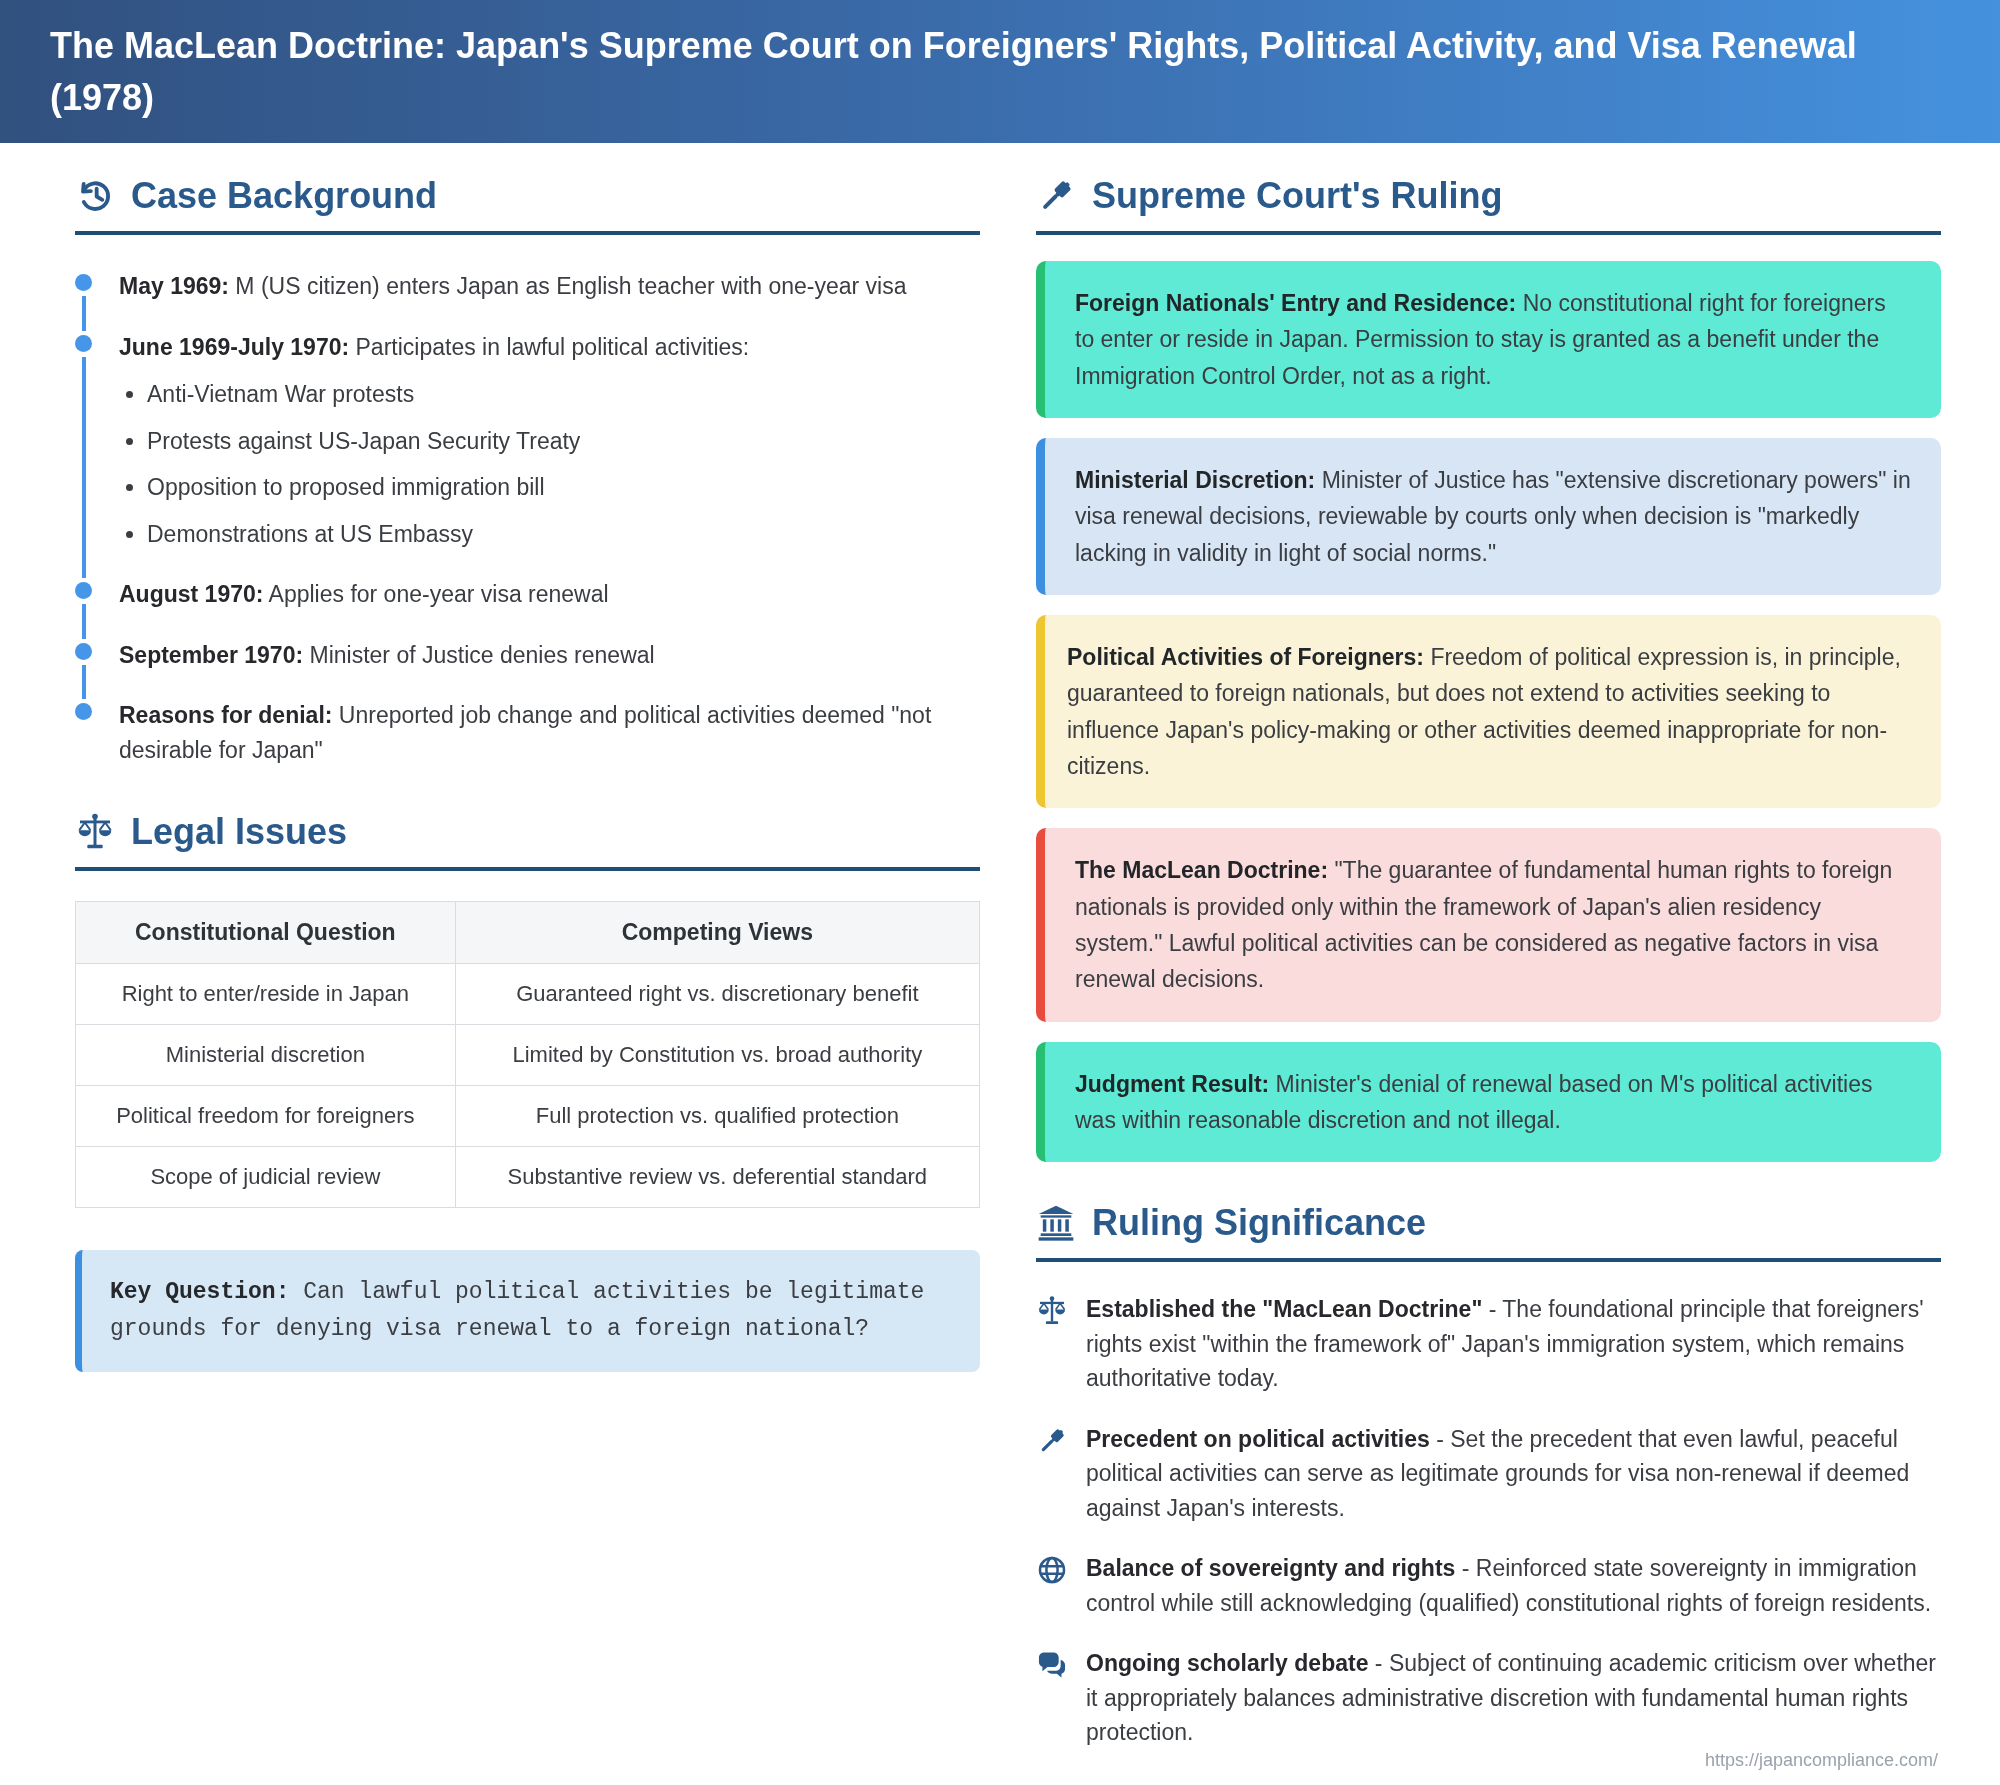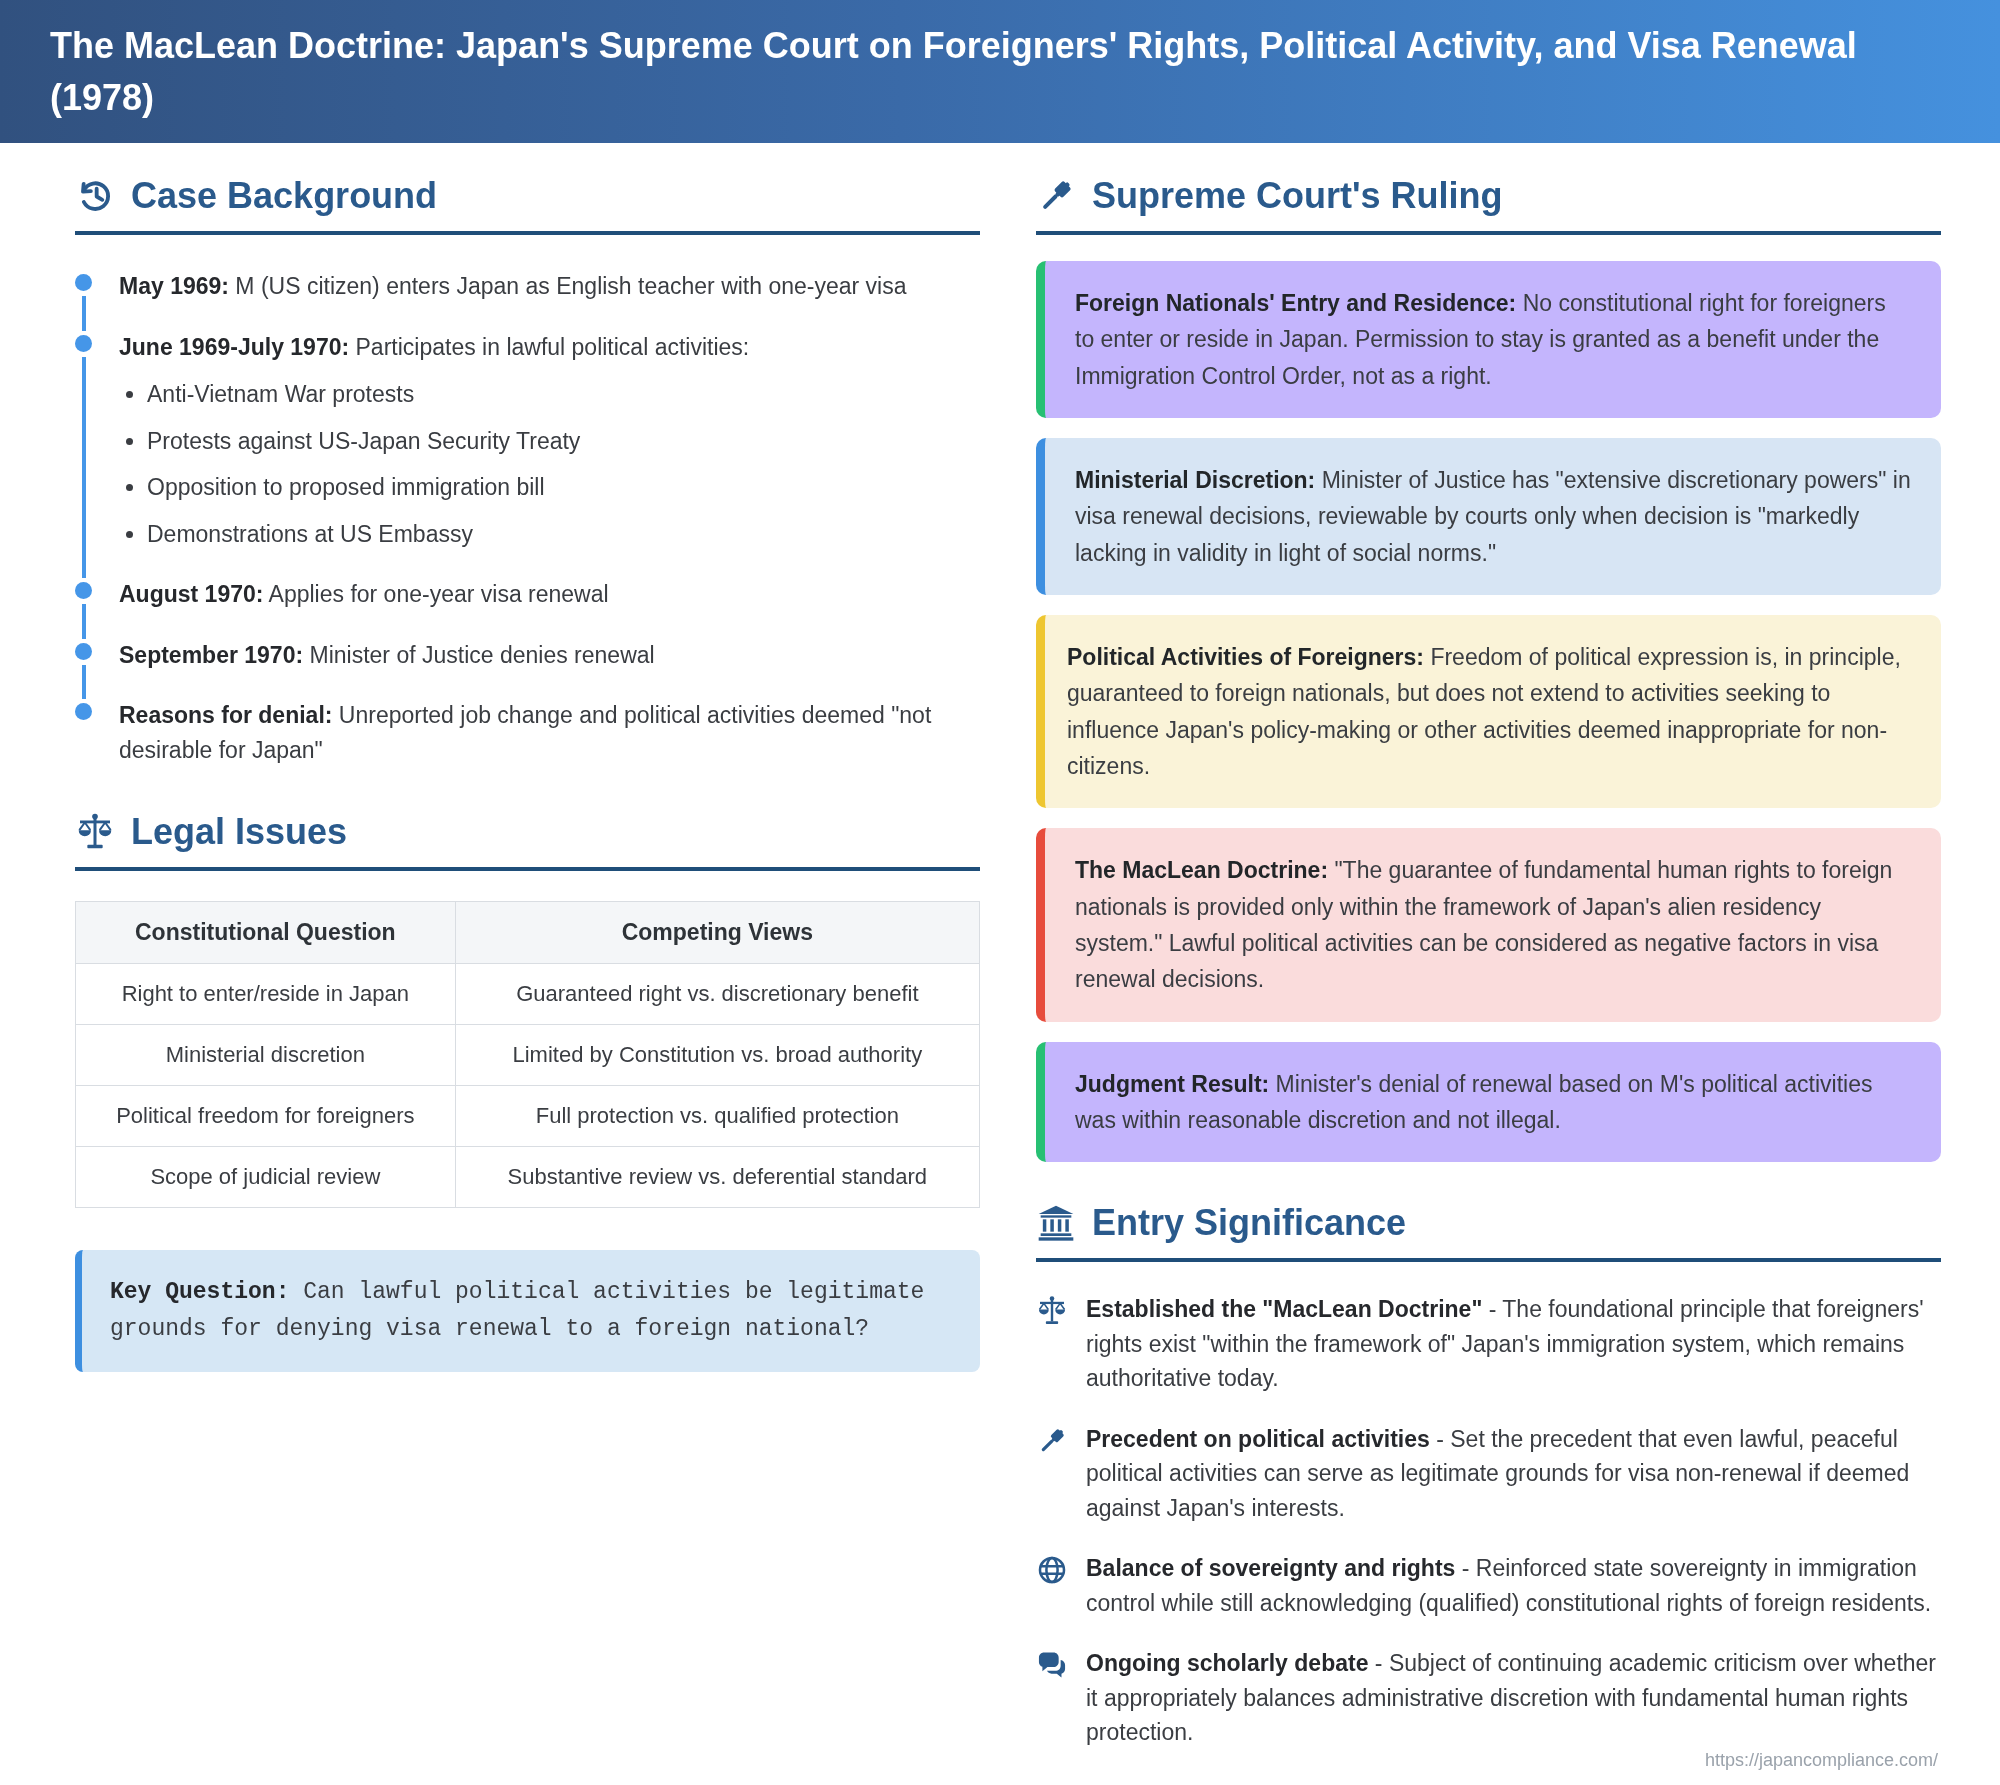--- a/index.html
+++ b/index.html
@@ -44,21 +44,21 @@
 
   
   .keyq { margin-top:42px; background:#d6e7f5; border-left:7px solid #3d8fe0; border-radius:8px;
           padding:24px 28px; font-size:23px; line-height:1.6; color:#3a3d42;font-family:Liberation Mono, monospace; }
   .keyq b { color:#26282c; }
 
   
   .callout { border-left:9px solid; border-radius:10px; padding:24px 30px; margin-bottom:20px;
              font-size:23px; line-height:1.58; color:#3a3d42; }
   .callout b { color:#222629; }
-  .tone-green  { background:#c4b5fd; border-color:#27c073; }
+  .tone-green  { background:#5eead4; border-color:#27c073; }
   .tone-blue   { background:#d7e5f4; border-color:#3d8fe0; }
   .tone-yellow { background:#faf3d8; border-color:#eec630;padding-left:22px; }
   .tone-red    { background:#fadcdc; border-color:#e74c3c; }
 
   
   .sig-list { margin-top:30px; }
   .sig-item { display:flex; gap:16px; margin-bottom:26px; font-size:23px; line-height:1.5; color:#3a3d42; }
   .sig-icon { flex:0 0 34px; color:#2a5a8c; padding-top:3px; }
   .sig-icon svg { width:32px; height:32px; display:block; }
   .sig-text b { color:#26282c; }
@@ -207,21 +207,21 @@
             <path d="M12 1.6 L22.4 6.6 H1.6 Z"></path>
             <rect x="2.8" y="7.4" width="18.4" height="1.4"></rect>
             <rect x="4.1" y="9.8" width="2.1" height="7.4"></rect>
             <rect x="8.6" y="9.8" width="2.1" height="7.4"></rect>
             <rect x="13.1" y="9.8" width="2.1" height="7.4"></rect>
             <rect x="17.6" y="9.8" width="2.1" height="7.4"></rect>
             <rect x="2.8" y="18.2" width="18.4" height="1.6"></rect>
             <rect x="1.6" y="20.6" width="20.8" height="2"></rect>
           </svg>
         </span>
-        <span>Entry Significance</span>
+        <span>Ruling Significance</span>
       </div>
 
       <div class="sig-list">
 
         <div class="sig-item">
           <span class="sig-icon">
             <svg viewBox="0 0 24 24">
               <g fill="currentColor">
                 <rect x="11.1" y="2.6" width="1.8" height="17.2"></rect>
                 <circle cx="12" cy="2.7" r="1.7"></circle>

